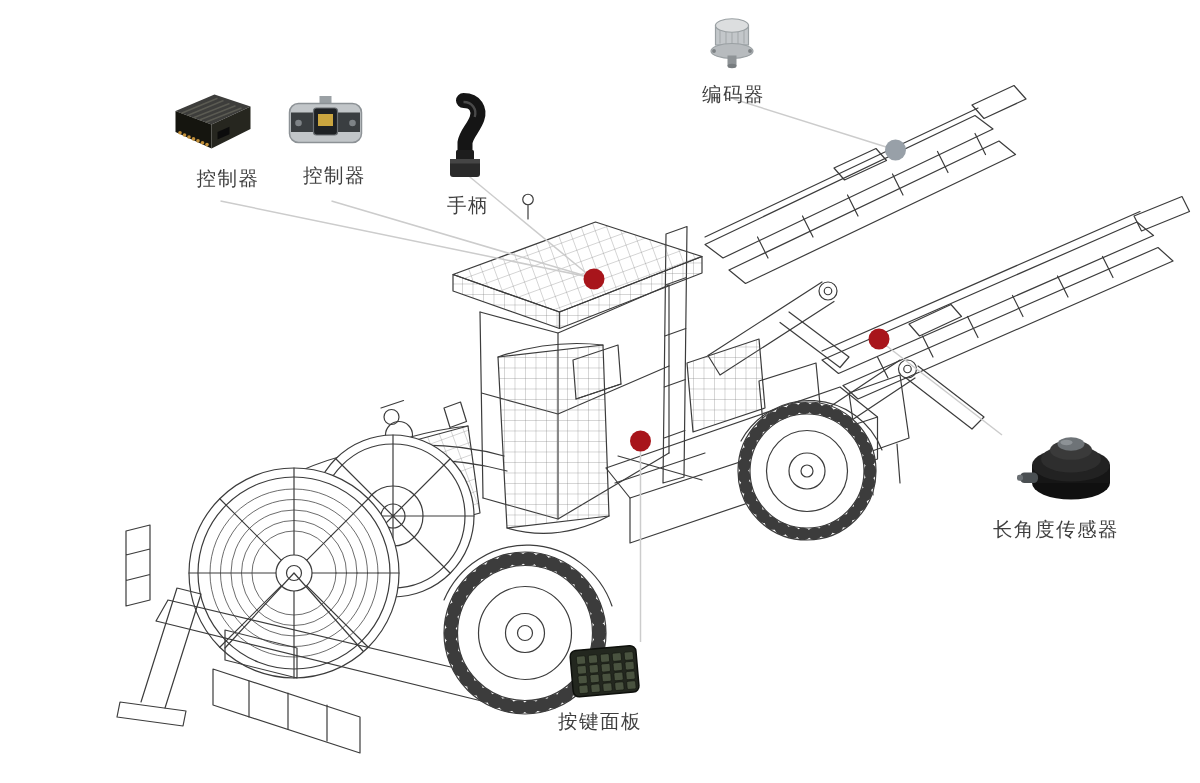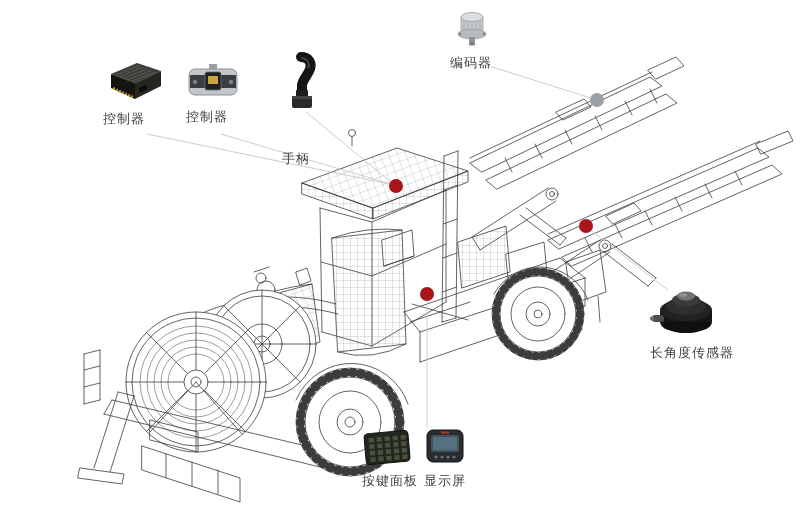--- a/index.html
+++ b/index.html
@@ -1,20 +1,20 @@
 <!DOCTYPE html>
 <html><head>
 <meta charset="utf-8">
 <style>
   * { margin:0; padding:0; box-sizing:border-box; }
   html,body { background:#ffffff; }
   body { font-family:"Liberation Sans","DejaVu Sans",sans-serif; }
   .stage { position:relative; width:800px; height:522px; background:#ffffff; overflow:hidden; }
   .layer { position:absolute; left:0; top:0; }
-  .component { position:absolute; display:flex; flex-direction:column; align-items:flex-start; }
+  .component { position:absolute; display:flex; flex-direction:column; align-items:flex-end; }
   .component .label {
     margin-top:6px; font-size:13px; color:#3f3f3f;
     letter-spacing:1px; white-space:nowrap; text-align:center;
   }
 </style>
 </head>
 <body>
 
 <div class="stage">
 
@@ -206,21 +206,21 @@
       <rect x="3" y="9" width="48" height="26" rx="6" fill="#c2c6c9" stroke="#8d9296" stroke-width="1"></rect>
       <rect x="4" y="15" width="46" height="13" fill="#3a3e41"></rect>
       <rect x="19" y="12" width="16" height="18" rx="2" fill="#1e2124" stroke="#6a6f73" stroke-width="0.8"></rect>
       <rect x="22" y="16" width="10" height="8" fill="#caa53f"></rect>
       <circle cx="9" cy="22" r="2.2" fill="#7e8387"></circle>
       <circle cx="45" cy="22" r="2.2" fill="#7e8387"></circle>
     </svg>
     <div class="label">控制器</div>
   </div>
 
-  <div class="component" style="left:282px; top:52px; width:44px;gap:32px;">
+  <div class="component" style="left:282px; top:62px; width:44px;">
     <svg width="36" height="60" viewBox="0 0 36 60">
       <path d="M19,5 C27,5 30,11 28,17 C26,23 21,27 20,33 L20,40" fill="none" stroke="#151515" stroke-width="10" stroke-linecap="round"></path>
       <path d="M19,6 C25,6 28,11 26.5,16" fill="none" stroke="#4a4a4a" stroke-width="1.6"></path>
       <rect x="14" y="38" width="12" height="7" rx="1" fill="#1d1d1d"></rect>
       <rect x="10" y="44" width="20" height="12" rx="2" fill="#2a2a2a"></rect>
       <rect x="10" y="44" width="20" height="3" fill="#454545"></rect>
     </svg>
     <div class="label">手柄</div>
   </div>
 
@@ -277,27 +277,14 @@
       <ellipse cx="36" cy="30" rx="20" ry="9" fill="#2e2e2e"></ellipse>
       <ellipse cx="36" cy="24" rx="14" ry="6.5" fill="#3a3a3a"></ellipse>
       <ellipse cx="36" cy="20" rx="9" ry="4.5" fill="#6e7377"></ellipse>
       <ellipse cx="33" cy="19" rx="4" ry="1.8" fill="#8d9296"></ellipse>
       <rect x="2" y="39" width="12" height="7" rx="3" fill="#4a4f52"></rect>
       <rect x="0" y="40.5" width="4" height="4" rx="1.5" fill="#6a6f73"></rect>
     </svg>
     <div class="label">长角度传感器</div>
   </div>
 
-  <div class="component" style="left:424px; top:426px; width:52px;">
-    <svg width="42" height="40" viewBox="0 0 42 40">
-      <rect x="3" y="4" width="36" height="32" rx="6" fill="#2a2d30" stroke="#131517" stroke-width="1"></rect>
-      <rect x="7" y="9" width="28" height="17" rx="2" fill="#43525c"></rect>
-      <rect x="9" y="11" width="24" height="13" fill="#55707e"></rect>
-      <rect x="17" y="5.5" width="8" height="2" fill="#b03a30"></rect>
-      <circle cx="12" cy="31" r="1.6" fill="#6d7276"></circle>
-      <circle cx="18" cy="31" r="1.6" fill="#6d7276"></circle>
-      <circle cx="24" cy="31" r="1.6" fill="#6d7276"></circle>
-      <circle cx="30" cy="31" r="1.6" fill="#6d7276"></circle>
-    </svg>
-    <div class="label">显示屏</div>
-  </div>
 
 </div>
 
 </body></html>

